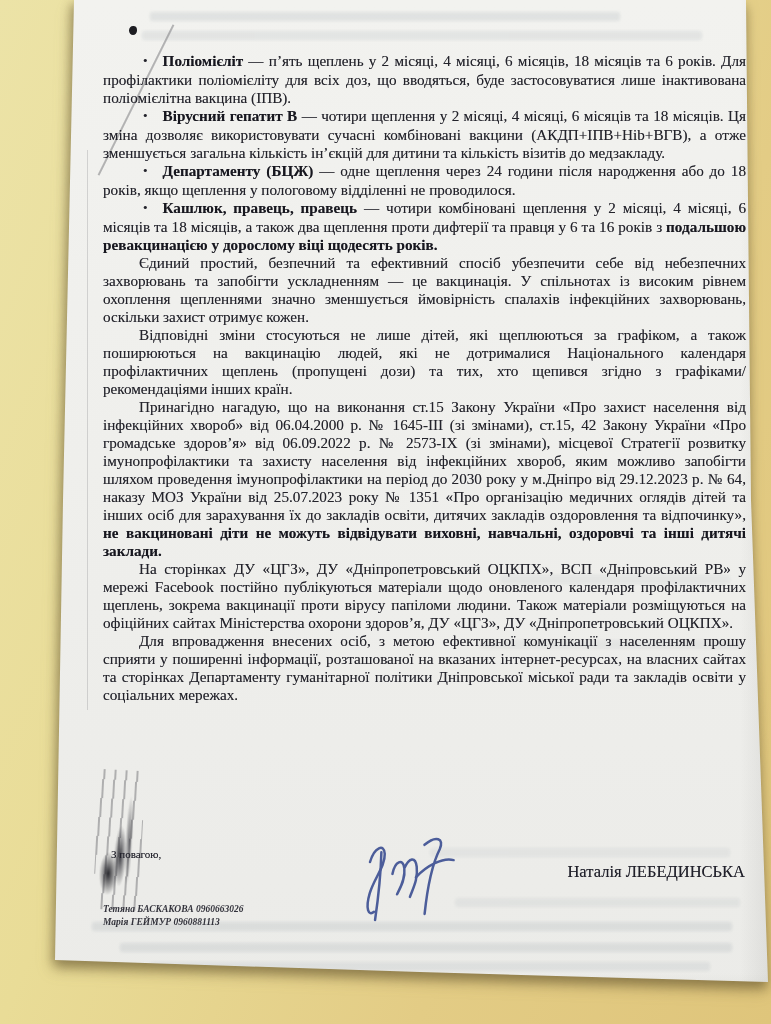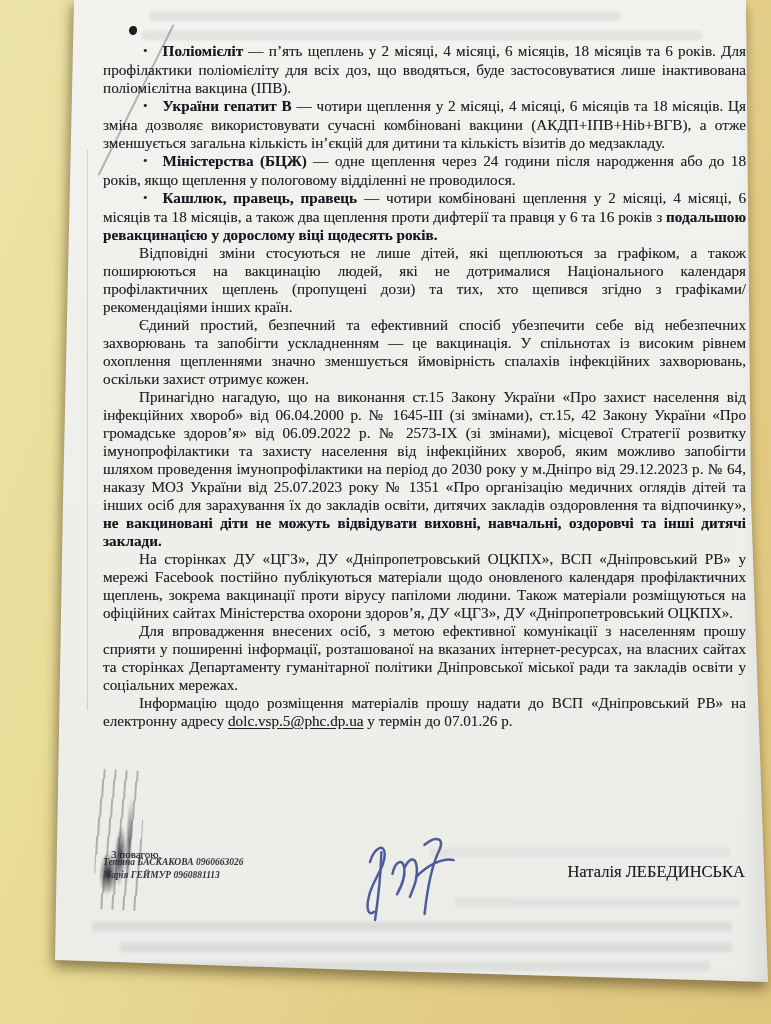--- a/index.html
+++ b/index.html
@@ -13,32 +13,32 @@
     position:absolute;inset:0;
     clip-path:polygon(74px 0px,746px 0px,751px 500px,768px 982px,420px 972px,55px 960px,63px 500px);
     background:
       linear-gradient(91deg, #f7f7f4 0px, #f6f6f3 12px, rgba(120,115,105,.16) 16px, rgba(255,255,255,0) 34px),
       linear-gradient(270deg, rgba(140,140,138,.16) 0%, rgba(255,255,255,0) 4%),
       linear-gradient(0deg, rgba(150,148,140,.28) 0%, rgba(255,255,255,0) 5%),
       linear-gradient(180deg,#f2f2ef 0%,#efefec 45%,#ebebe8 100%);
   }
   .ghost{position:absolute;background:rgba(100,112,134,.12);filter:blur(1.8px);border-radius:2px;height:9px;}
   .doc-body{
-    position:absolute;left:103px;top:42px;width:643px;
+    position:absolute;left:103px;top:52px;width:643px;
     font-size:15.2px;line-height:18px;color:#23232b;
     text-shadow:0 0 .5px rgba(35,35,45,.45);
   }
   .para{margin:0;text-align:justify;text-indent:36px;}
   .para.bullet{text-indent:20px;}
   .bullet-dot{display:inline-block;margin-right:15px;transform:translateY(-1px);font-size:13px;}
   .bold{font-weight:700;color:#17171f;}
   .underline{text-decoration:underline;text-underline-offset:2px;}
   .closing{position:absolute;left:103px;top:838px;font-size:11px;line-height:33px;color:#20202a;text-shadow:0 0 .5px rgba(35,35,45,.45);padding-left:8px;}
   .signer{position:absolute;right:26px;top:862px;font-size:16.5px;color:#20202a;text-shadow:0 0 .6px rgba(35,35,45,.5);margin-left:28px;}
-  .executors{position:absolute;left:103px;top:856px;font:italic 700 9.5px "Liberation Serif",serif;line-height:13px;color:#33333c;}
+  .executors{position:absolute;left:103px;top:903px;font:italic 700 9.5px "Liberation Serif",serif;line-height:13px;color:#33333c;}
   .signature{position:absolute;left:352px;top:828px;width:118px;height:104px;transform:rotate(-7deg);}
   .punch-dot{position:absolute;left:129px;top:26px;width:8px;height:9px;border-radius:50% 45% 50% 50%;background:#1d1d22;}
   .crease{position:absolute;left:135px;top:16px;width:2px;height:168px;background:rgba(125,125,130,.55);transform:rotate(26.5deg);filter:blur(.6px);}
   .crease2{position:absolute;left:87px;top:150px;width:1px;height:560px;background:rgba(150,150,152,.35);transform:rotate(1deeg);filter:blur(.5px);}
   .smudge{
     position:absolute;left:96px;top:770px;width:46px;height:140px;transform:rotate(3deg);filter:blur(.7px);
     background:
       radial-gradient(13px 30px at 14px 104px, rgba(12,12,18,.88), rgba(12,12,18,0) 72%),
       radial-gradient(9px 44px at 25px 86px, rgba(18,18,26,.8), rgba(18,18,26,0) 70%),
       radial-gradient(5px 60px at 33px 70px, rgba(25,25,33,.55), rgba(25,25,33,0) 75%),
@@ -61,29 +61,28 @@
     <div class="ghost" style="left:120px;top:943px;width:612px;"></div>
     <div class="ghost" style="left:150px;top:962px;width:560px;opacity:.8;"></div>
 
     <div class="punch-dot"></div>
     <div class="crease"></div>
     <div class="crease2"></div>
     <div class="smudge"></div>
 
     <div class="doc-body">
         <p class="para bullet"><span class="bullet-dot">•</span><span class="bold">Поліомієліт</span><span> — п’ять щеплень у 2 місяці, 4 місяці, 6 місяців, 18 місяців та 6 років. Для профілактики поліомієліту для всіх доз, що вводяться, буде застосовуватися лише інактивована поліомієлітна вакцина (ІПВ).</span></p>
-        <p class="para bullet"><span class="bullet-dot">•</span><span class="bold">України гепатит В</span><span> — чотири щеплення у 2 місяці, 4 місяці, 6 місяців та 18 місяців. Ця зміна дозволяє використовувати сучасні комбіновані вакцини (АКДП+ІПВ+Hib+ВГВ), а отже зменшується загальна кількість ін’єкцій для дитини та кількість візитів до медзакладу.</span></p>
-        <p class="para bullet"><span class="bullet-dot">•</span><span class="bold">Міністерства (БЦЖ)</span><span> — одне щеплення через 24 години після народження або до 18 років, якщо щеплення у пологовому відділенні не проводилося.</span></p>
+        <p class="para bullet"><span class="bullet-dot">•</span><span class="bold">Вірусний гепатит В</span><span> — чотири щеплення у 2 місяці, 4 місяці, 6 місяців та 18 місяців. Ця зміна дозволяє використовувати сучасні комбіновані вакцини (АКДП+ІПВ+Hib+ВГВ), а отже зменшується загальна кількість ін’єкцій для дитини та кількість візитів до медзакладу.</span></p>
+        <p class="para bullet"><span class="bullet-dot">•</span><span class="bold">Департаменту (БЦЖ)</span><span> — одне щеплення через 24 години після народження або до 18 років, якщо щеплення у пологовому відділенні не проводилося.</span></p>
         <p class="para bullet"><span class="bullet-dot">•</span><span class="bold">Кашлюк, правець, правець</span><span> — чотири комбіновані щеплення у 2 місяці, 4 місяці, 6 місяців та 18 місяців, а також два щеплення проти дифтерії та правця у 6 та 16 років з </span><span class="bold">подальшою ревакцинацією у дорослому віці щодесять років.</span></p>
+        <p class="para"><span>Єдиний простий, безпечний та ефективний спосіб убезпечити себе від небезпечних захворювань та запобігти ускладненням — це вакцинація. У спільнотах із високим рівнем охоплення щепленнями значно зменшується ймовірність спалахів інфекційних захворювань, оскільки захист отримує кожен.</span></p>
         <p class="para"><span>Відповідні зміни стосуються не лише дітей, які щеплюються за графіком, а також поширюються на вакцинацію людей, які не дотрималися Національного календаря профілактичних щеплень (пропущені дози) та тих, хто щепився згідно з графіками/рекомендаціями інших країн.</span></p>
-        <p class="para"><span>Єдиний простий, безпечний та ефективний спосіб убезпечити себе від небезпечних захворювань та запобігти ускладненням — це вакцинація. У спільнотах із високим рівнем охоплення щепленнями значно зменшується ймовірність спалахів інфекційних захворювань, оскільки захист отримує кожен.</span></p>
         <p class="para"><span>Принагідно нагадую, що на виконання ст.15 Закону України «Про захист населення від інфекційних хвороб» від 06.04.2000 р. № 1645-III (зі змінами), ст.15, 42 Закону України «Про громадське здоров’я» від 06.09.2022 р. № 2573-IX (зі змінами), місцевої Стратегії розвитку імунопрофілактики та захисту населення від інфекційних хвороб, яким можливо запобігти шляхом проведення імунопрофілактики на період до 2030 року у м.Дніпро від 29.12.2023 р. № 64, наказу МОЗ України від 25.07.2023 року № 1351 «Про організацію медичних оглядів дітей та інших осіб для зарахування їх до закладів освіти, дитячих закладів оздоровлення та відпочинку», </span><span class="bold">не вакциновані діти не можуть відвідувати виховні, навчальні, оздоровчі та інші дитячі заклади.</span></p>
         <p class="para"><span>На сторінках ДУ «ЦГЗ», ДУ «Дніпропетровський ОЦКПХ», ВСП «Дніпровський РВ» у мережі Facebook постійно публікуються матеріали щодо оновленого календаря профілактичних щеплень, зокрема вакцинації проти вірусу папіломи людини. Також матеріали розміщуються на офіційних сайтах Міністерства охорони здоров’я,  ДУ «ЦГЗ», ДУ «Дніпропетровський ОЦКПХ».</span></p>
         <p class="para"><span>Для впровадження внесених осіб, з метою ефективної комунікації з населенням прошу сприяти у поширенні інформації, розташованої на вказаних інтернет-ресурсах, на власних сайтах та сторінках Департаменту гуманітарної політики Дніпровської міської ради та закладів освіти у соціальних мережах.</span></p>
-        <p class="para"><span>Інформацію щодо розміщення матеріалів  прошу надати до ВСП «Дніпровський РВ» на електронну адресу  </span><span class="underline">dolc.vsp.5@phc.dp.ua</span><span>  у термін до 07.01.26 р.</span></p>
       </div>
 
     <div class="closing">
       <div>З повагою,</div>
     </div>
 
     <div class="signer">Наталія ЛЕБЕДИНСЬКА</div>
 
     <svg class="signature" viewBox="0 0 110 100">
       <g fill="none" stroke="#3e5193" stroke-width="2.4" stroke-linecap="round" opacity="0.92">

